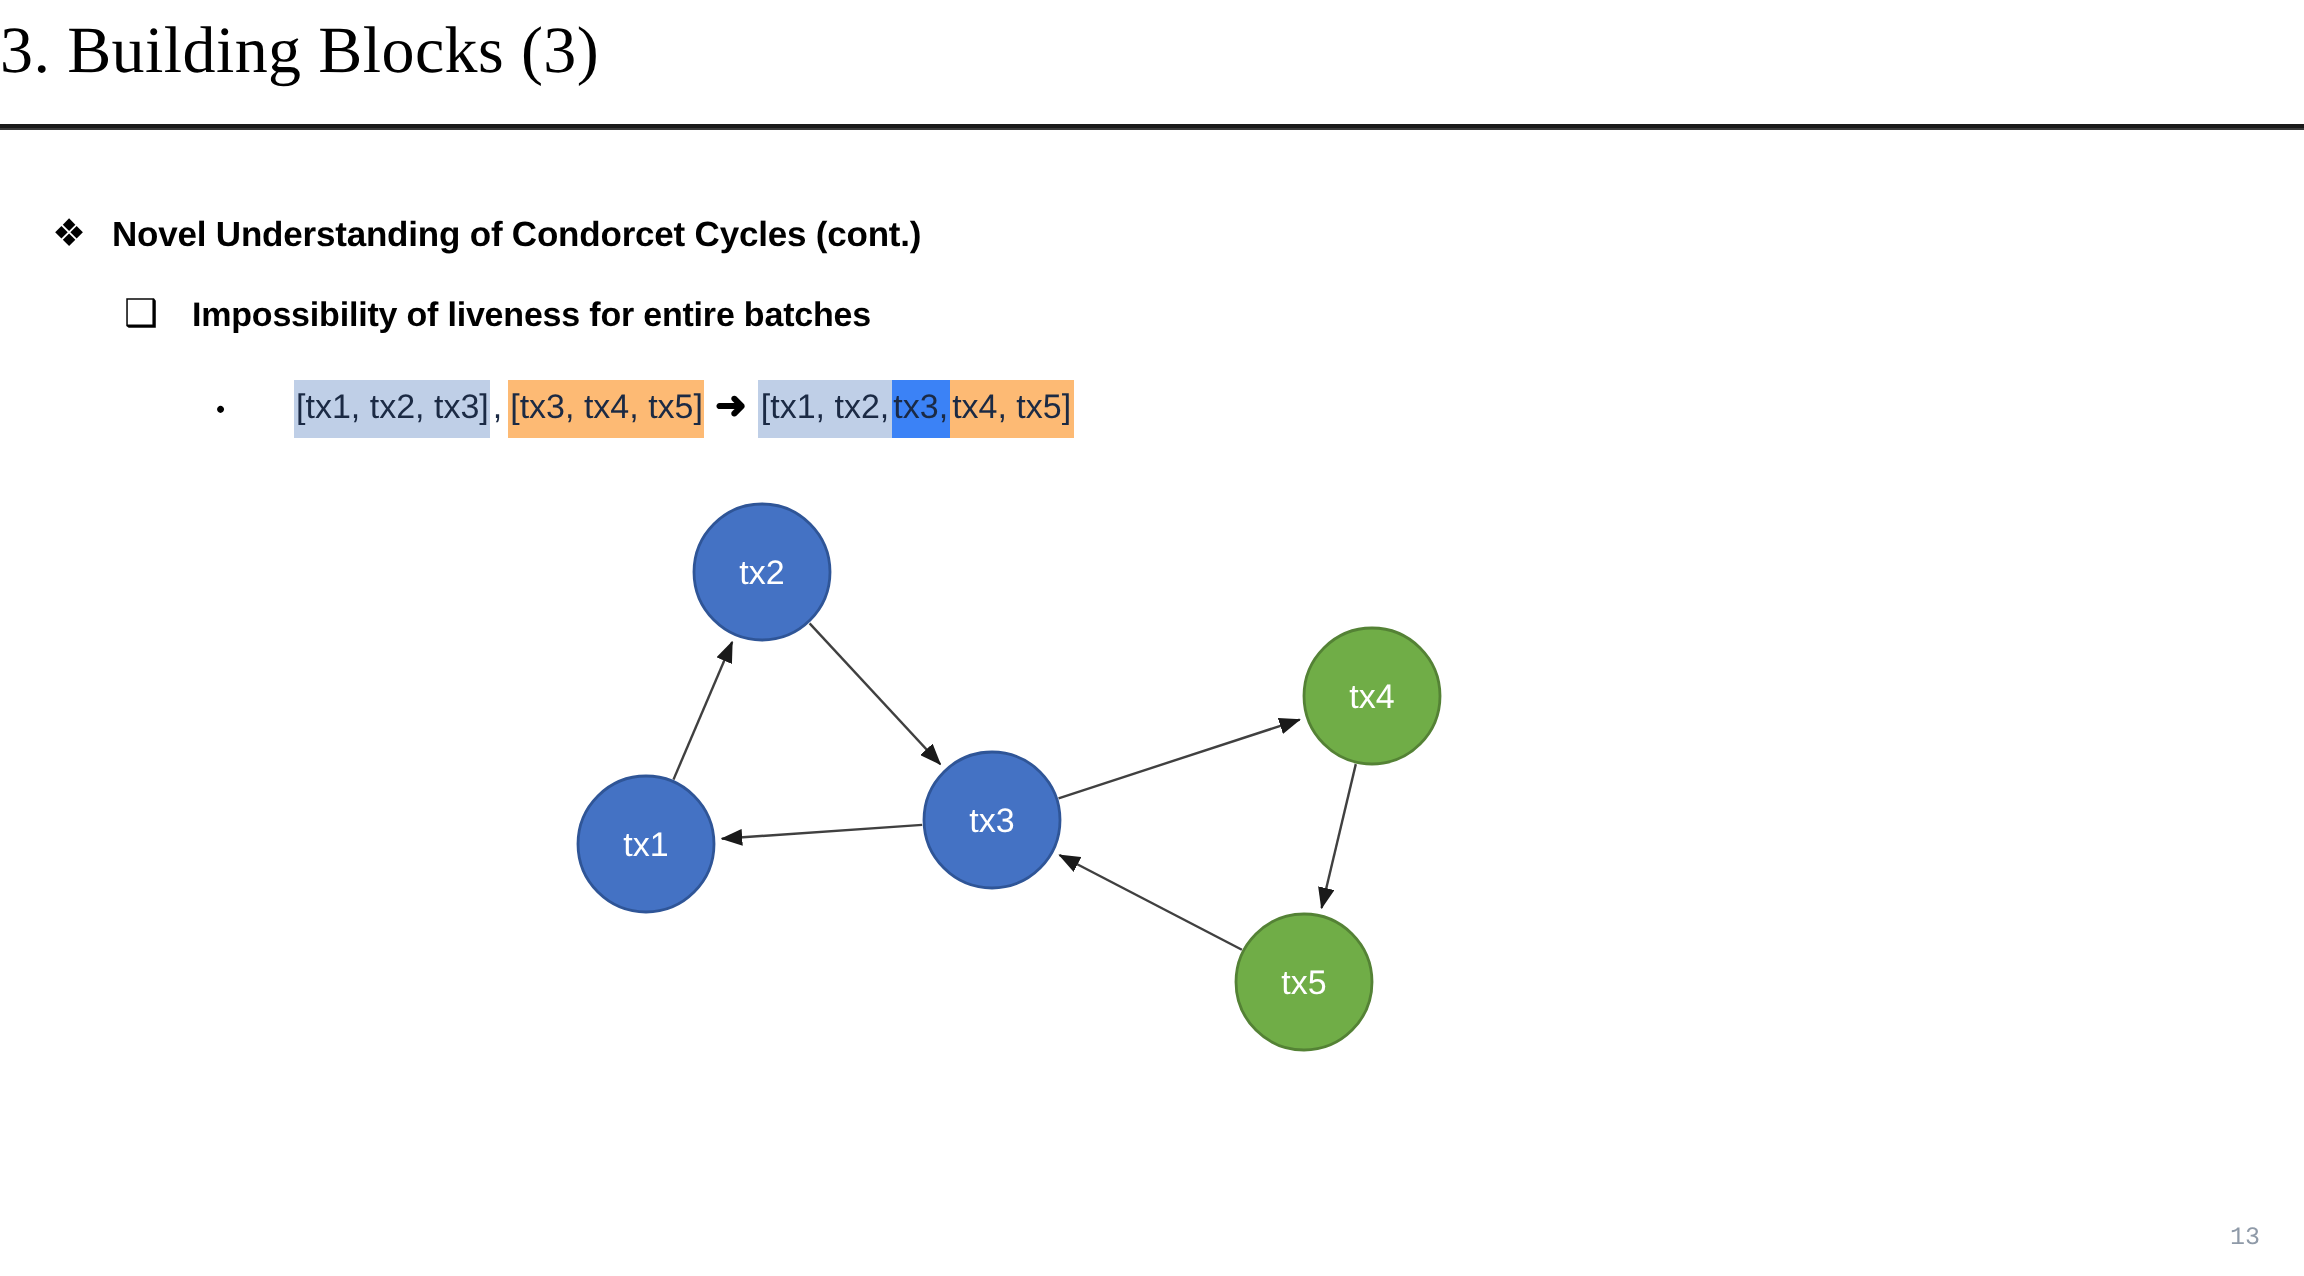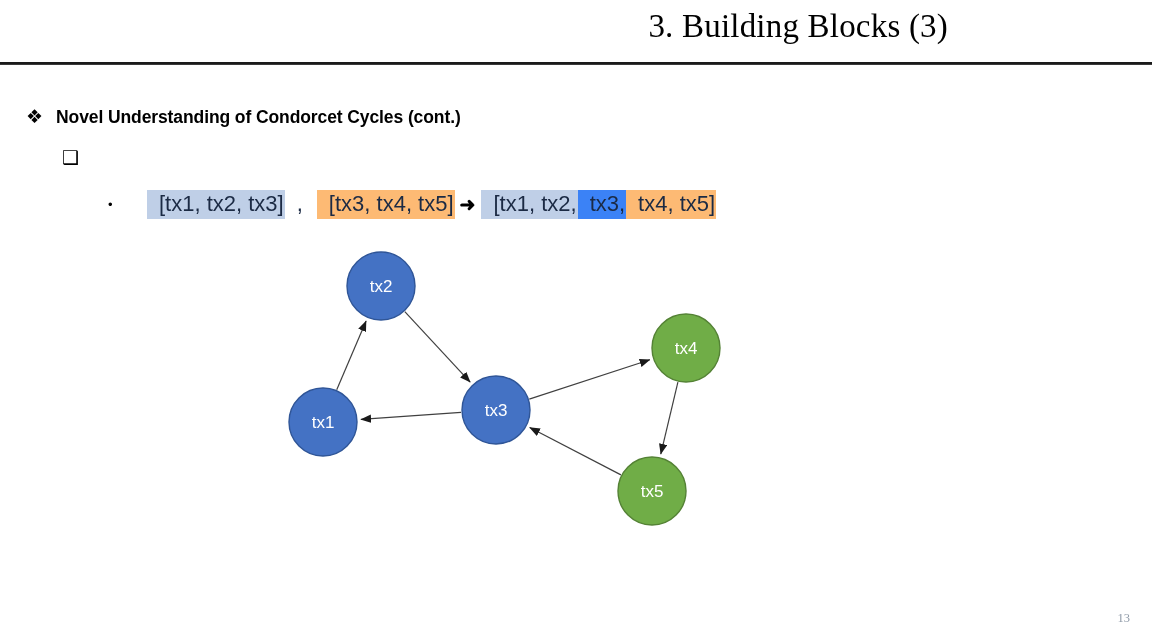--- a/index.html
+++ b/index.html
@@ -14,21 +14,21 @@
     overflow: hidden;
     font-family: "Liberation Sans", sans-serif;
   }
 
   
   #slide-title {
     position: absolute;
     left: 0;
     top: 4px;
     width: 948px;
-    text-align: right;
+    text-align: left;
     font-family: "Liberation Serif", serif;
     font-size: 33px;
     line-height: 44px;
     color: #000000;
     letter-spacing: 0.2px;
   }
 
   #title-rule {
     position: absolute;
     left: 0;
@@ -96,25 +96,25 @@
     top: 190px;
     align-items: center;
   }
   #bullet-l3 .bullet-mark {
     font-size: 13px;
     width: 39px;
     line-height: 24px;
   }
 
   .seq {
-    font-size: 22px;
+    font-size: 17px;
     line-height: 24px;
     color: #1b2a44;
     display: inline-block;
-    padding: 2px 1px 3px 12px;
+    padding: 2px 1px 3px 1px;
   }
   .hl-blue   { background: #bfcfe7; }
   .hl-green  { background: #fdba74; }
   .hl-overlap{ background: #3b82f6; }
   .plain     { background: transparent; color:#1b2a44; }
   .arrow-glyph {
     font-size: 19px;
     font-weight: bold;
     color: #000;
     display: inline-block;
@@ -138,38 +138,39 @@
     fill: #ffffff;
   }
 
   
   #page-number {
     position: absolute;
     right: 22px;
     bottom: 12px;
     font-size: 12.5px;
     color: #8f9aa8;
-    font-family: Liberation Serif, serif;
+    font-family: Liberation Mono, monospace;
     margin-top: 44px;
   }
 </style>
 </head>
 <body>
 
 <div id="slide-title">3. Building Blocks (3)</div>
 
 <div id="title-rule"></div>
 
 <div class="bullet-row" id="bullet-l1">
   <span class="bullet-mark">❖</span>
   <span class="bullet-text">Novel Understanding of Condorcet Cycles (cont.)</span>
 </div>
 
 <div class="bullet-row" id="bullet-l2">
   <span class="bullet-mark">❑</span>
+  <span class="bullet-text">Impossibility of liveness for entire batches</span>
 </div>
 
 <div class="bullet-row" id="bullet-l3">
   <span class="bullet-mark">•</span>
   <span id="seq-container"><span class="seq hl-blue">[tx1, tx2, tx3]</span><span class="seq plain">,</span><span class="seq plain"> </span><span class="seq hl-green">[tx3, tx4, tx5]</span><span class="arrow-glyph">➜</span><span class="seq hl-blue">[tx1, tx2,</span><span class="seq hl-overlap"> tx3,</span><span class="seq hl-green"> tx4, tx5]</span></span>
 </div>
 
 <div id="graph">
   <svg id="graph-svg" width="500" height="310" viewBox="0 0 500 310">
     <defs>

